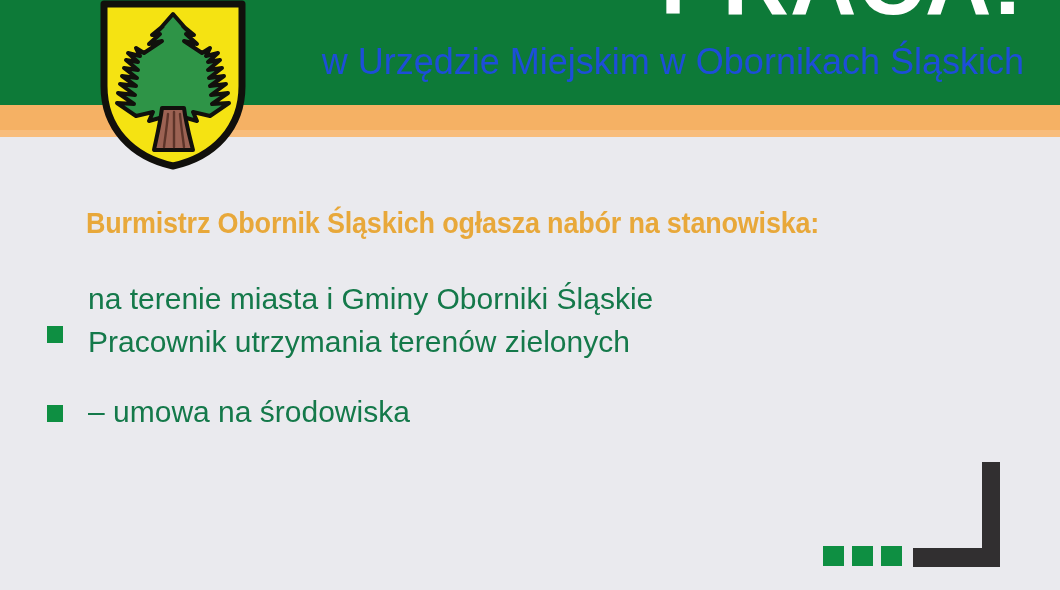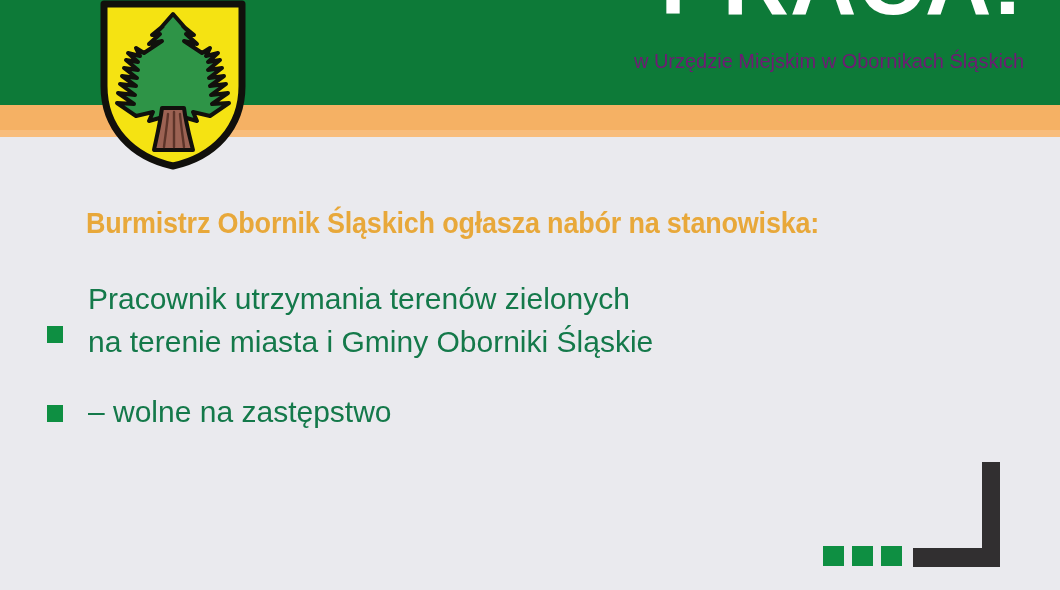--- a/index.html
+++ b/index.html
@@ -50,23 +50,23 @@
     color: #ffffff;
     font-size: 92px;
     font-weight: bold;
     letter-spacing: 1px;
     line-height: 1;
     white-space: nowrap;
   }
   .subtitle {
     position: absolute;
     right: 36px;
-    top: 50px;
-    color: #701a75;
-    font-size: 20px;
+    top: 42px;
+    color: #1d4ed8;
+    font-size: 36px;
     font-weight: normal;
     line-height: 1.1;
     white-space: nowrap;
   }
 
   
   .crest-wrap {
     position: absolute;
     left: 88px;
     top: -14px;
@@ -205,29 +205,29 @@
     </div>
   </div>
 
   <div class="lead">Burmistrz Obornik Śląskich ogłasza nabór na stanowiska:</div>
 
   <div class="job-list">
 
     <div class="job-item">
       <span class="job-bullet"></span>
       <div class="job-text">
+        <span class="ln">na terenie miasta i Gminy Oborniki Śląskie</span>
         <span class="ln">Pracownik utrzymania terenów zielonych</span>
-        <span class="ln">na terenie miasta i Gminy Oborniki Śląskie</span>
       </div>
     </div>
 
     <div class="job-item single">
       <span class="job-bullet"></span>
       <div class="job-text">
-        <span class="ln">– wolne na zastępstwo</span>
+        <span class="ln">– umowa na środowiska</span>
       </div>
     </div>
 
   </div>
 
   <div class="corner-bracket">
     <span class="vbar"></span>
     <span class="hbar"></span>
   </div>
 

